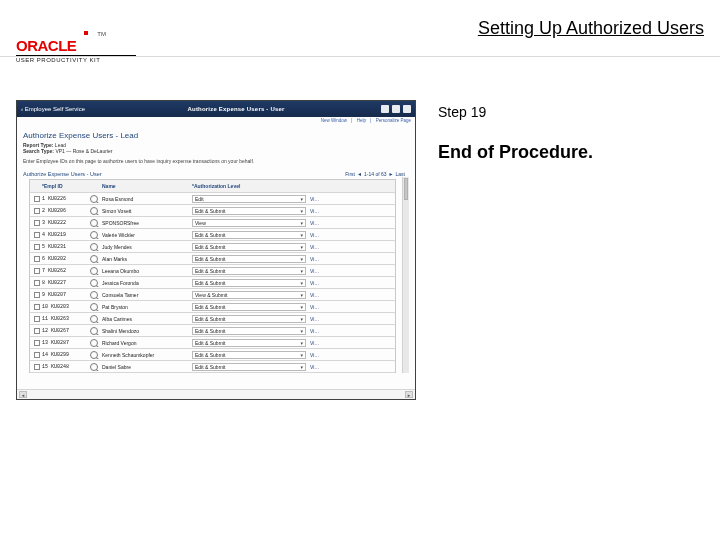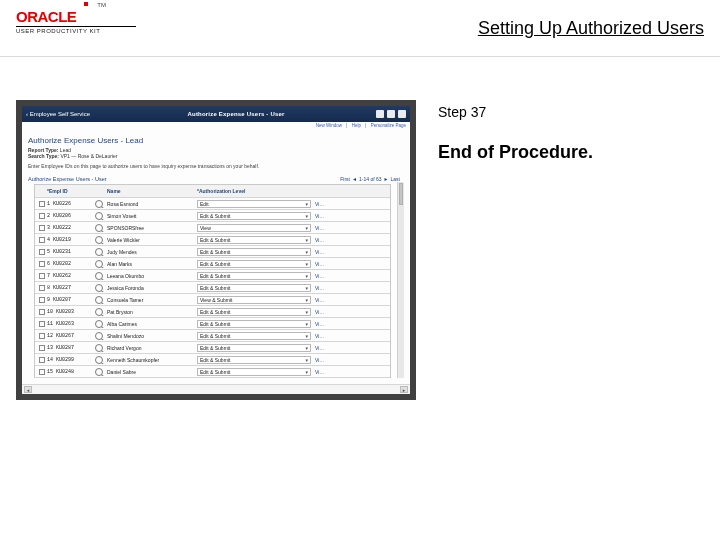--- a/index.html
+++ b/index.html
@@ -1,28 +1,28 @@
 <!DOCTYPE html>
 <html><head>
 <meta charset="utf-8">
 <style>
   * { box-sizing: border-box; margin: 0; padding: 0; }
   body { width: 720px; height: 540px; font-family: Arial, Helvetica, sans-serif; background: #fff; position: relative; }
   .page { position: relative; width: 720px; height: 540px; }
   .header { position: absolute; top: 8px; left: 16px; right: 16px; height: 50px; }
   .logo-block { display: flex; flex-direction: column; }
-  .logo-oracle { display: flex; align-items: flex-start; gap: 7px; }
+  .logo-oracle { display: flex; align-items: flex-start; gap: 7px; margin-top: 29px; }
   .oracle-word { color: #e40000; font-weight: 700; font-size: 15px; letter-spacing: -0.5px; font-family: Arial, sans-serif; }
   .oracle-dot { width:4px; height:4px; background:#e40000; border-radius:0; display:inline-block; margin-left:1px; margin-right:2px; position:relative; top:-6px;}
   .logo-tm { font-size: 6px; color:#444; position:relative; top:-6px; }
   .logo-sub { font-size: 6px; letter-spacing: 0.5px; color:#222; margin-top:1px; border-top:1px solid #000; padding-top:1px; width:120px;}
   .doc-title { position: absolute; right: 0; top: 10px; font-size: 18px; color: #000; text-decoration: underline; }
   .hr1 { position:absolute; top:56px; left:0; width:720px; height:1px; background:#000; opacity:0.15; }
   .content { position: absolute; top: 100px; left: 16px; right: 16px; display: flex; }
-  .shot { width: 400px; height: 300px; border: 6px solid #404040; background: #fdfdfd; position: relative; overflow: hidden; }
+  .shot { width: 400px; height: 300px; border: 1px solid #404040; background: #fdfdfd; position: relative; overflow: hidden; }
   .titlebar { height: 16px; background: linear-gradient(#1f3a66,#162a4b); display:flex; align-items:center; color:#fff; font-size:6px; padding:0 4px; }
   .titlebar .back { margin-right:6px; }
   .titlebar .center { flex:1; text-align:center; font-weight:700; font-size:6px; letter-spacing:0.2px;}
   .titlebar .icons { display:flex; gap:3px; }
   .tb-icon { width:8px; height:8px; background:#fff; opacity:0.9; border-radius:1px; position:relative;}
   .subbar { height:10px; text-align:right; font-size:4.5px; color:#3a5fa8; padding:1px 4px 0 0;}
   .subbar span { margin-left:3px; }
   .page-h1 { color:#23487e; font-size:8px; font-weight:400; padding:4px 6px 2px 6px;}
   .meta { font-size:5px; padding:0 6px; color:#333; display:flex; gap:30px;}
   .meta .lbl { font-weight:700; }
@@ -380,19 +380,19 @@
           </div>
     </div>
 
     <div class="botbar">
       <div class="l">◂</div>
       <div class="r">▸</div>
     </div>
   </div>
 
   <div class="right-pane">
-    <div class="step-label">Step 37</div>
+    <div class="step-label">Step 19</div>
     <div class="end-label">End of Procedure.</div>
   </div>
 
 </div>
 
 </div>
 
 </body></html>

